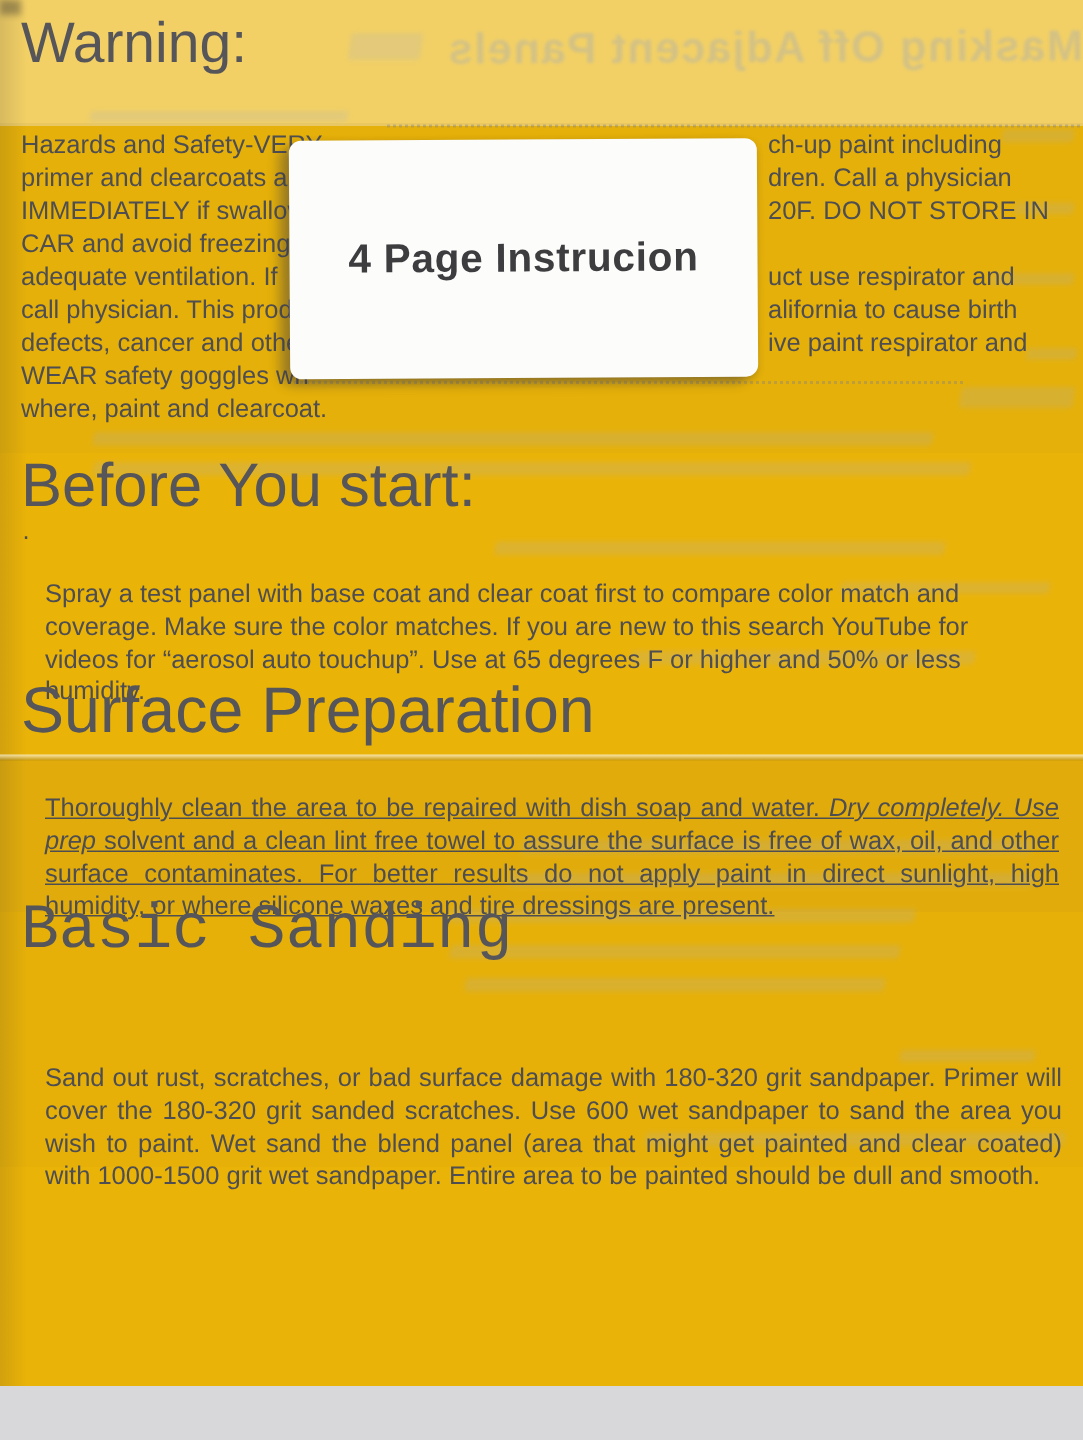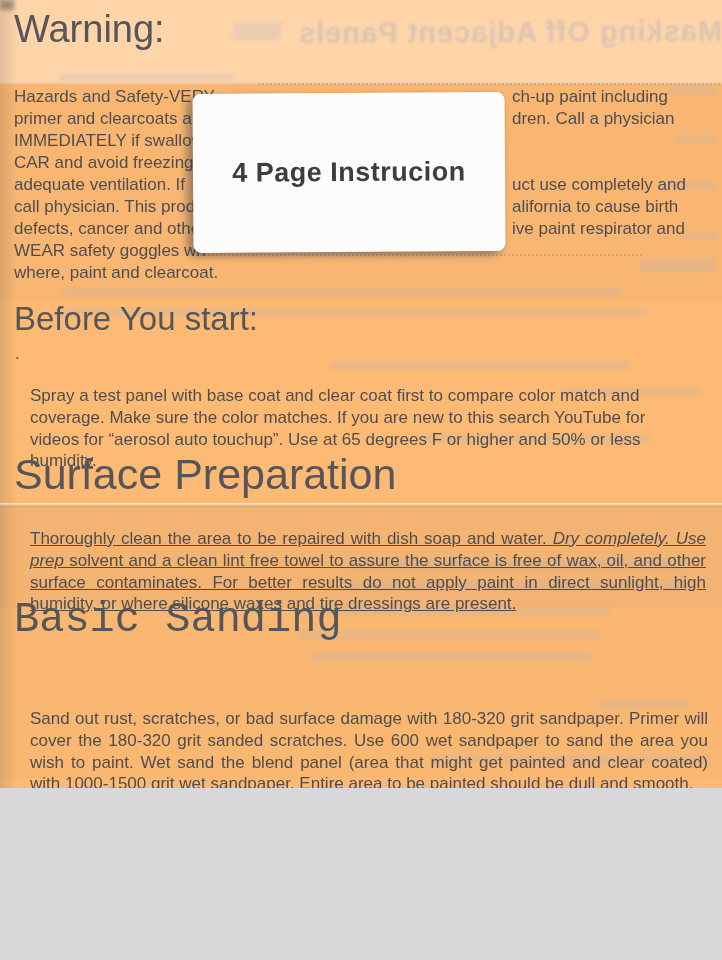--- a/index.html
+++ b/index.html
@@ -1,18 +1,18 @@
 <!DOCTYPE html>
 <html><head>
 <meta charset="utf-8">
 <style>
   html,body{margin:0;padding:0;background:#d8d8da;}
   .page{
-    position:relative;width:722px;height:788px;overflow:hidden;
-    background:#fdba74;
+    position:relative;width:722px;height:924px;overflow:hidden;
+    background:#eab308;
     font-family:"Liberation Sans",sans-serif;
     color:#4e4e52;
   }
   
   .shade{position:absolute;pointer-events:none;}
   .band-toplight{left:0;top:0;width:722px;height:84px;background:rgba(255,255,255,0.38);}
   .band-warning{left:0;top:84px;width:722px;height:218px;background:rgba(60,60,70,0.028);}
   .band-surface{left:0;top:505px;width:722px;height:103px;background:rgba(60,60,70,0.05);}
   .band-lower{left:0;top:608px;width:722px;height:170px;background:rgba(60,60,70,0.02);}
   .edge-left{left:0;top:0;width:18px;height:960px;background:linear-gradient(to right,rgba(40,40,55,0.13),rgba(40,40,55,0) 100%);}
@@ -30,21 +30,21 @@
     color:rgba(156,166,190,0.34);
     transform:scaleX(-1) rotate(0.3deg);
     filter:blur(1.1px);
     white-space:nowrap;
   }
   .gb{position:absolute;background:rgba(166,176,198,0.20);filter:blur(1.6px);border-radius:2px;transform:skewX(-8deg);}
 
   
   .hd{position:absolute;left:14px;margin:0;font-weight:400;color:#56565a;letter-spacing:0px;white-space:nowrap;}
   .hd-warning{top:8px;font-size:38px;}
-  .hd-before{top:300px;font-size:33px;}
+  .hd-before{top:300px;font-size:41px;}
   .hd-surface{top:450px;font-size:43px;}
   .hd-sanding{top:596px;font-size:42px;font-family:Liberation Mono, monospace;}
 
   
   .para{position:absolute;left:14px;font-size:17px;line-height:21.8px;color:#4e4e52;margin:16px;}
   .just{text-align:justify;text-align-last:left;}
   .p-before{top:369px;width:664px;}
   .p-surface{top:512px;width:676px;text-decoration:underline;}
   .p-sanding{top:692px;width:678px;}
   .p-final{top:769px;width:664px;}
@@ -112,27 +112,28 @@
     <div class="wrow" style="top:86px;">
         <span class="wl">Hazards and Safety-VERY</span>
         <span class="wr">ch-up paint including</span>
       </div>
     <div class="wrow" style="top:108px;">
         <span class="wl">primer and clearcoats ar</span>
         <span class="wr">dren. Call a physician</span>
       </div>
     <div class="wrow" style="top:130px;">
         <span class="wl">IMMEDIATELY if swallow</span>
+        <span class="wr">20F. DO NOT STORE IN</span>
       </div>
     <div class="wrow" style="top:152px;">
         <span class="wl">CAR and avoid freezing.</span>
       </div>
     <div class="wrow" style="top:174px;">
         <span class="wl">adequate ventilation. If</span>
-        <span class="wr">uct use completely and</span>
+        <span class="wr">uct use respirator and</span>
       </div>
     <div class="wrow" style="top:196px;">
         <span class="wl">call physician. This produ</span>
         <span class="wr">alifornia to cause birth</span>
       </div>
     <div class="wrow" style="top:218px;">
         <span class="wl">defects, cancer and othe</span>
         <span class="wr">ive paint respirator and</span>
       </div>
     <div class="wrow" style="top:240px;">

